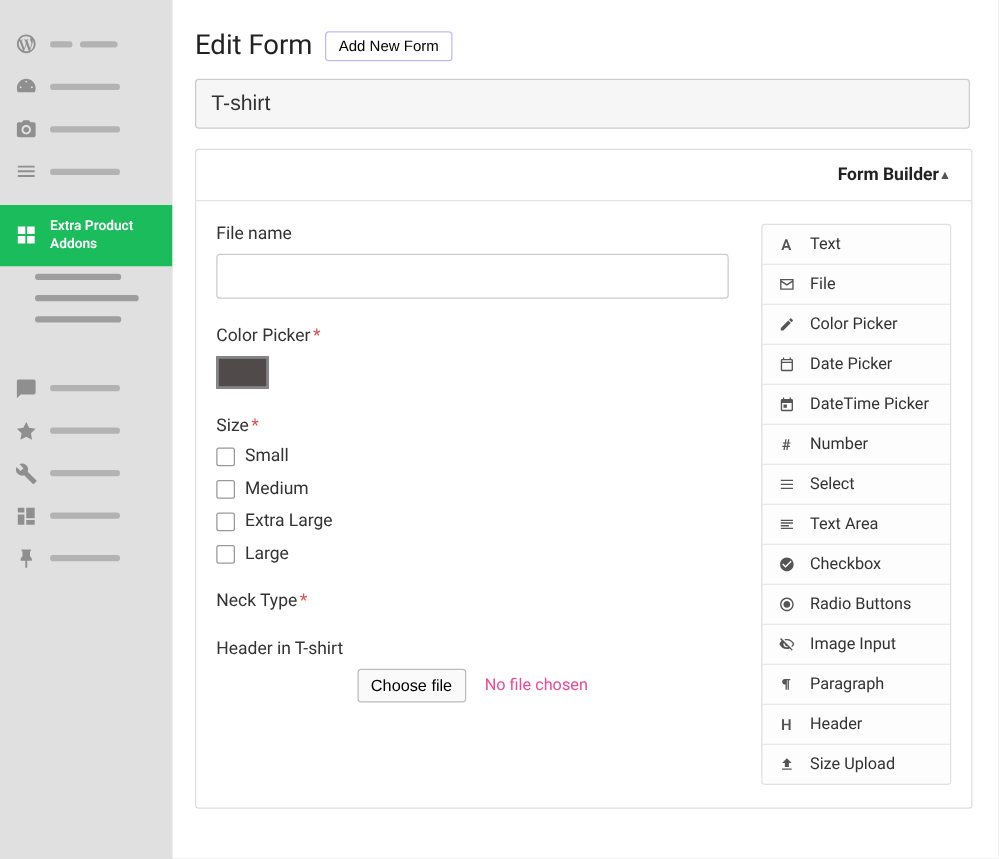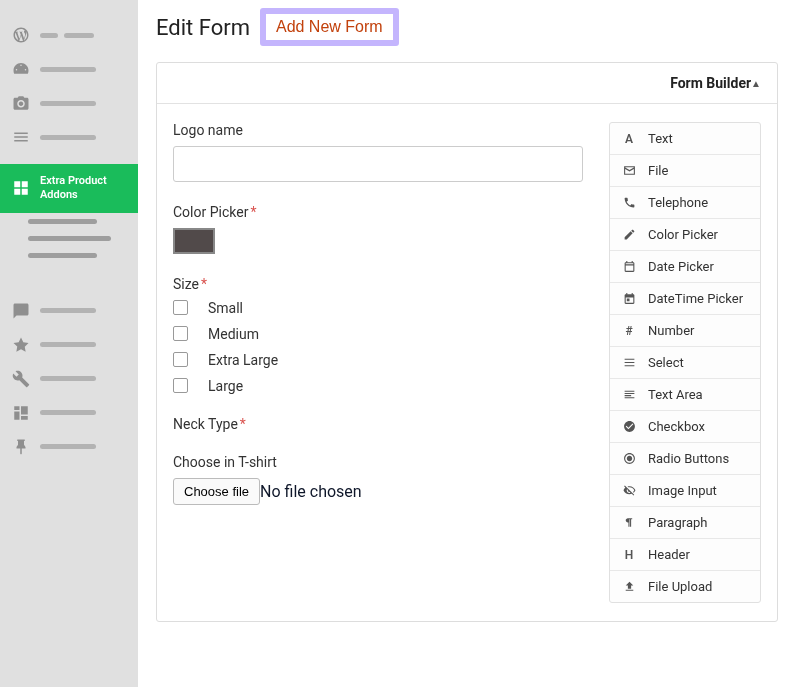--- a/index.html
+++ b/index.html
@@ -12,44 +12,44 @@
 .sb-bars { flex: 1; display: flex; flex-direction: column; gap: 5px; }
 .sb-bar { height: 5px; background: #b3b3b3; border-radius: 3px; }
 .sb-bar.long { width: 65%; }
 .sb-two { display: flex; gap: 6px; align-items: center; }
 .sb-item.active { background: #1abc5b; color: #fff; padding: 10px 12px; }
 .sb-item.active .sb-icon { color: #fff; }
 .sb-item.active .label { color: #fff; font-size: 11px; font-weight: 600; line-height: 1.3; }
 .sb-sub { padding: 6px 12px 6px 28px; }
 .sb-sub .sb-bar { height: 5px; background: #9e9e9e; border-radius: 3px; width: 70%; }
 .sb-sep { height: 10px; }
-.content { flex: 1; background: #fff; padding: 8px 2px 0 18px; }
+.content { flex: 1; background: #fff; padding: 24px 2px 0 18px; }
 .title-row { display: flex; align-items: center; gap: 10px; margin-bottom: 14px; }
 .title { font-size: 22px; font-weight: 400; color: #222; }
-.addnew { border: 6px solid #c4b5fd; color: #c2410c; background: #fff; font-size: 16px; padding: 4px 10px; border-radius: 3px; cursor: pointer; }
+.addnew { border: 1px solid #c4b5fd; color: #000000; background: #fff; font-size: 12px; padding: 4px 10px; border-radius: 3px; cursor: pointer; }
 .name-input { width: 620px; font-size: 17px; color: #333; padding: 9px 12px; border: 1px solid #ccc; border-radius: 3px; background: #f6f6f6; }
 .panel { width: 622px; border: 1px solid #ddd; border-radius: 3px; margin-top: 16px; }
 .panel-hdr { display: flex; justify-content: flex-end; align-items: center; padding: 12px 16px; border-bottom: 1px solid #e2e2e2; }
 .panel-title { font-weight: 700; font-size: 14px; color: #222; }
 .collapse-btn { color: #555; font-size: 10px; cursor: pointer; }
 .panel-body { display: flex; padding: 18px 16px; gap: 26px; }
 .form-area { flex: 1; }
 .fld { margin-bottom: 22px; }
 .fld-label { font-size: 14px; color: #333; margin-bottom: 8px; display: block; }
 .req { color: #d9534f; margin-left: 2px; }
 .text-input { width: 100%; height: 36px; border: 1px solid #ccc; border-radius: 3px; padding: 6px 10px; font-size: 14px; }
 .color-sw { width: 42px; height: 26px; border: 2px solid #888; background: #514a4a; cursor: pointer; }
 .chk-list, .rad-list { display: flex; flex-direction: column; gap: 10px; }
-.chk-row, .rad-row { display: flex; align-items: flex-start; gap: 20px; }
+.chk-row, .rad-row { display: flex; align-items: flex-end; gap: 8px; }
 .chk-box { width: 15px; height: 15px; border: 1px solid #999; border-radius: 2px; }
 .rad-circ { width: 15px; height: 15px; border: 1px solid #999; border-radius: 50%; }
 .opt-label { font-size: 14px; color: #333; }
-.file-row { display: flex; align-items: center; gap: 0; }
+.file-row { display: flex; align-items: center; gap: 15px; justify-content: center; }
 .file-btn { border: 1px solid #bbb; background: #fafafa; padding: 5px 10px; font-size: 13px; border-radius: 3px; cursor: pointer; }
-.file-hint { font-size: 16px; color: #0f172a; }
+.file-hint { font-size: 13px; color: #ec4899; }
 .palette { width: 152px; border: 1px solid #e0e0e0; border-radius: 3px; background: #fdfdfd; }
 .pal-item { display: flex; align-items: center; gap: 12px; padding: 8px 12px; border-bottom: 1px solid #e8e8e8; cursor: grab; }
 .pal-item:last-child { border-bottom: none; }
 .pal-icon { width: 14px; height: 14px; color: #555; display: flex; align-items: center; justify-content: center; font-size: 12px; font-weight: bold; }
 .pal-icon svg { width: 13px; height: 13px; fill: currentColor; }
 .pal-label { font-size: 13px; color: #333; }
 </style>
 </head>
 <body>
 
@@ -165,31 +165,32 @@
           <div class="sb-bar long"></div>
         </div>
     </div>
   </div>
 
   <div class="content">
     <div class="title-row">
       <span class="title">Edit Form</span>
       <button class="addnew">Add New Form</button>
     </div>
+    <input class="name-input" value="T-shirt" style="">
 
     <div class="panel">
       <div class="panel-hdr">
         <span class="panel-title">Form Builder</span>
         <span class="collapse-btn">▲</span>
       </div>
       <div class="panel-body">
         <div class="form-area">
 
           <div class="fld">
-            <label class="fld-label">Logo name</label>
+            <label class="fld-label">File name</label>
             <input class="text-input" style="">
           </div>
 
           <div class="fld">
             <label class="fld-label"><span>Color Picker</span><span class="req">*</span></label>
             <div class="color-sw"></div>
           </div>
 
           <div class="fld">
             <label class="fld-label"><span>Size</span><span class="req">*</span></label>
@@ -211,21 +212,21 @@
                   <span class="opt-label">Large</span>
                 </div>
             </div>
           </div>
 
           <div class="fld">
             <label class="fld-label"><span>Neck Type</span><span class="req">*</span></label>
           </div>
 
           <div class="fld" style="margin-bottom:0">
-            <label class="fld-label">Choose in T-shirt</label>
+            <label class="fld-label">Header in T-shirt</label>
             <div class="file-row">
               <button class="file-btn">Choose file</button>
               <span class="file-hint">No file chosen</span>
             </div>
           </div>
 
         </div>
 
         <div class="palette" id="palette">
             <div class="pal-item">
@@ -238,28 +239,20 @@
               <span class="pal-icon">
                 <svg viewBox="0 0 24 24">
                   <path d="M2 4h20v16H2zM4 6v.3l8 5 8-5V6H4zm0 3v9h16V9l-8 5-8-5z"></path>
                 </svg>
               </span>
               <span class="pal-label">File</span>
             </div>
             <div class="pal-item">
               <span class="pal-icon">
                 <svg viewBox="0 0 24 24">
-                  <path d="M6.6 10.8c1.4 2.8 3.8 5.1 6.6 6.6l2.2-2.2c.3-.3.7-.4 1-.2 1.1.4 2.3.6 3.6.6.6 0 1 .4 1 1V20c0 .6-.4 1-1 1C10.6 21 3 13.4 3 4c0-.6.4-1 1-1h3.5c.6 0 1 .4 1 1 0 1.2.2 2.4.6 3.6.1.3 0 .7-.2 1l-2.3 2.2z"></path>
-                </svg>
-              </span>
-              <span class="pal-label">Telephone</span>
-            </div>
-            <div class="pal-item">
-              <span class="pal-icon">
-                <svg viewBox="0 0 24 24">
                   <path d="M3 17.3V21h3.8L17.8 9.9l-3.7-3.7L3 17.3zM20.7 7c.4-.4.4-1 0-1.4l-2.3-2.3c-.4-.4-1-.4-1.4 0l-1.8 1.8 3.7 3.7 1.8-1.8z"></path>
                 </svg>
               </span>
               <span class="pal-label">Color Picker</span>
             </div>
             <div class="pal-item">
               <span class="pal-icon">
                 <svg viewBox="0 0 24 24">
                   <path d="M19 4h-1V2h-2v2H8V2H6v2H5c-1.1 0-2 .9-2 2v14c0 1.1.9 2 2 2h14c1.1 0 2-.9 2-2V6c0-1.1-.9-2-2-2zm0 16H5V10h14v10zM5 8V6h14v2H5z"></path>
                 </svg>
@@ -333,19 +326,19 @@
                 <span style="font-weight:600">H</span>
               </span>
               <span class="pal-label">Header</span>
             </div>
             <div class="pal-item">
               <span class="pal-icon">
                 <svg viewBox="0 0 24 24">
                   <path d="M9 16h6v-6h4l-7-7-7 7h4zm-4 2h14v2H5z"></path>
                 </svg>
               </span>
-              <span class="pal-label">File Upload</span>
+              <span class="pal-label">Size Upload</span>
             </div>
           </div>
       </div>
     </div>
   </div>
 </div>
 
 </body></html>

